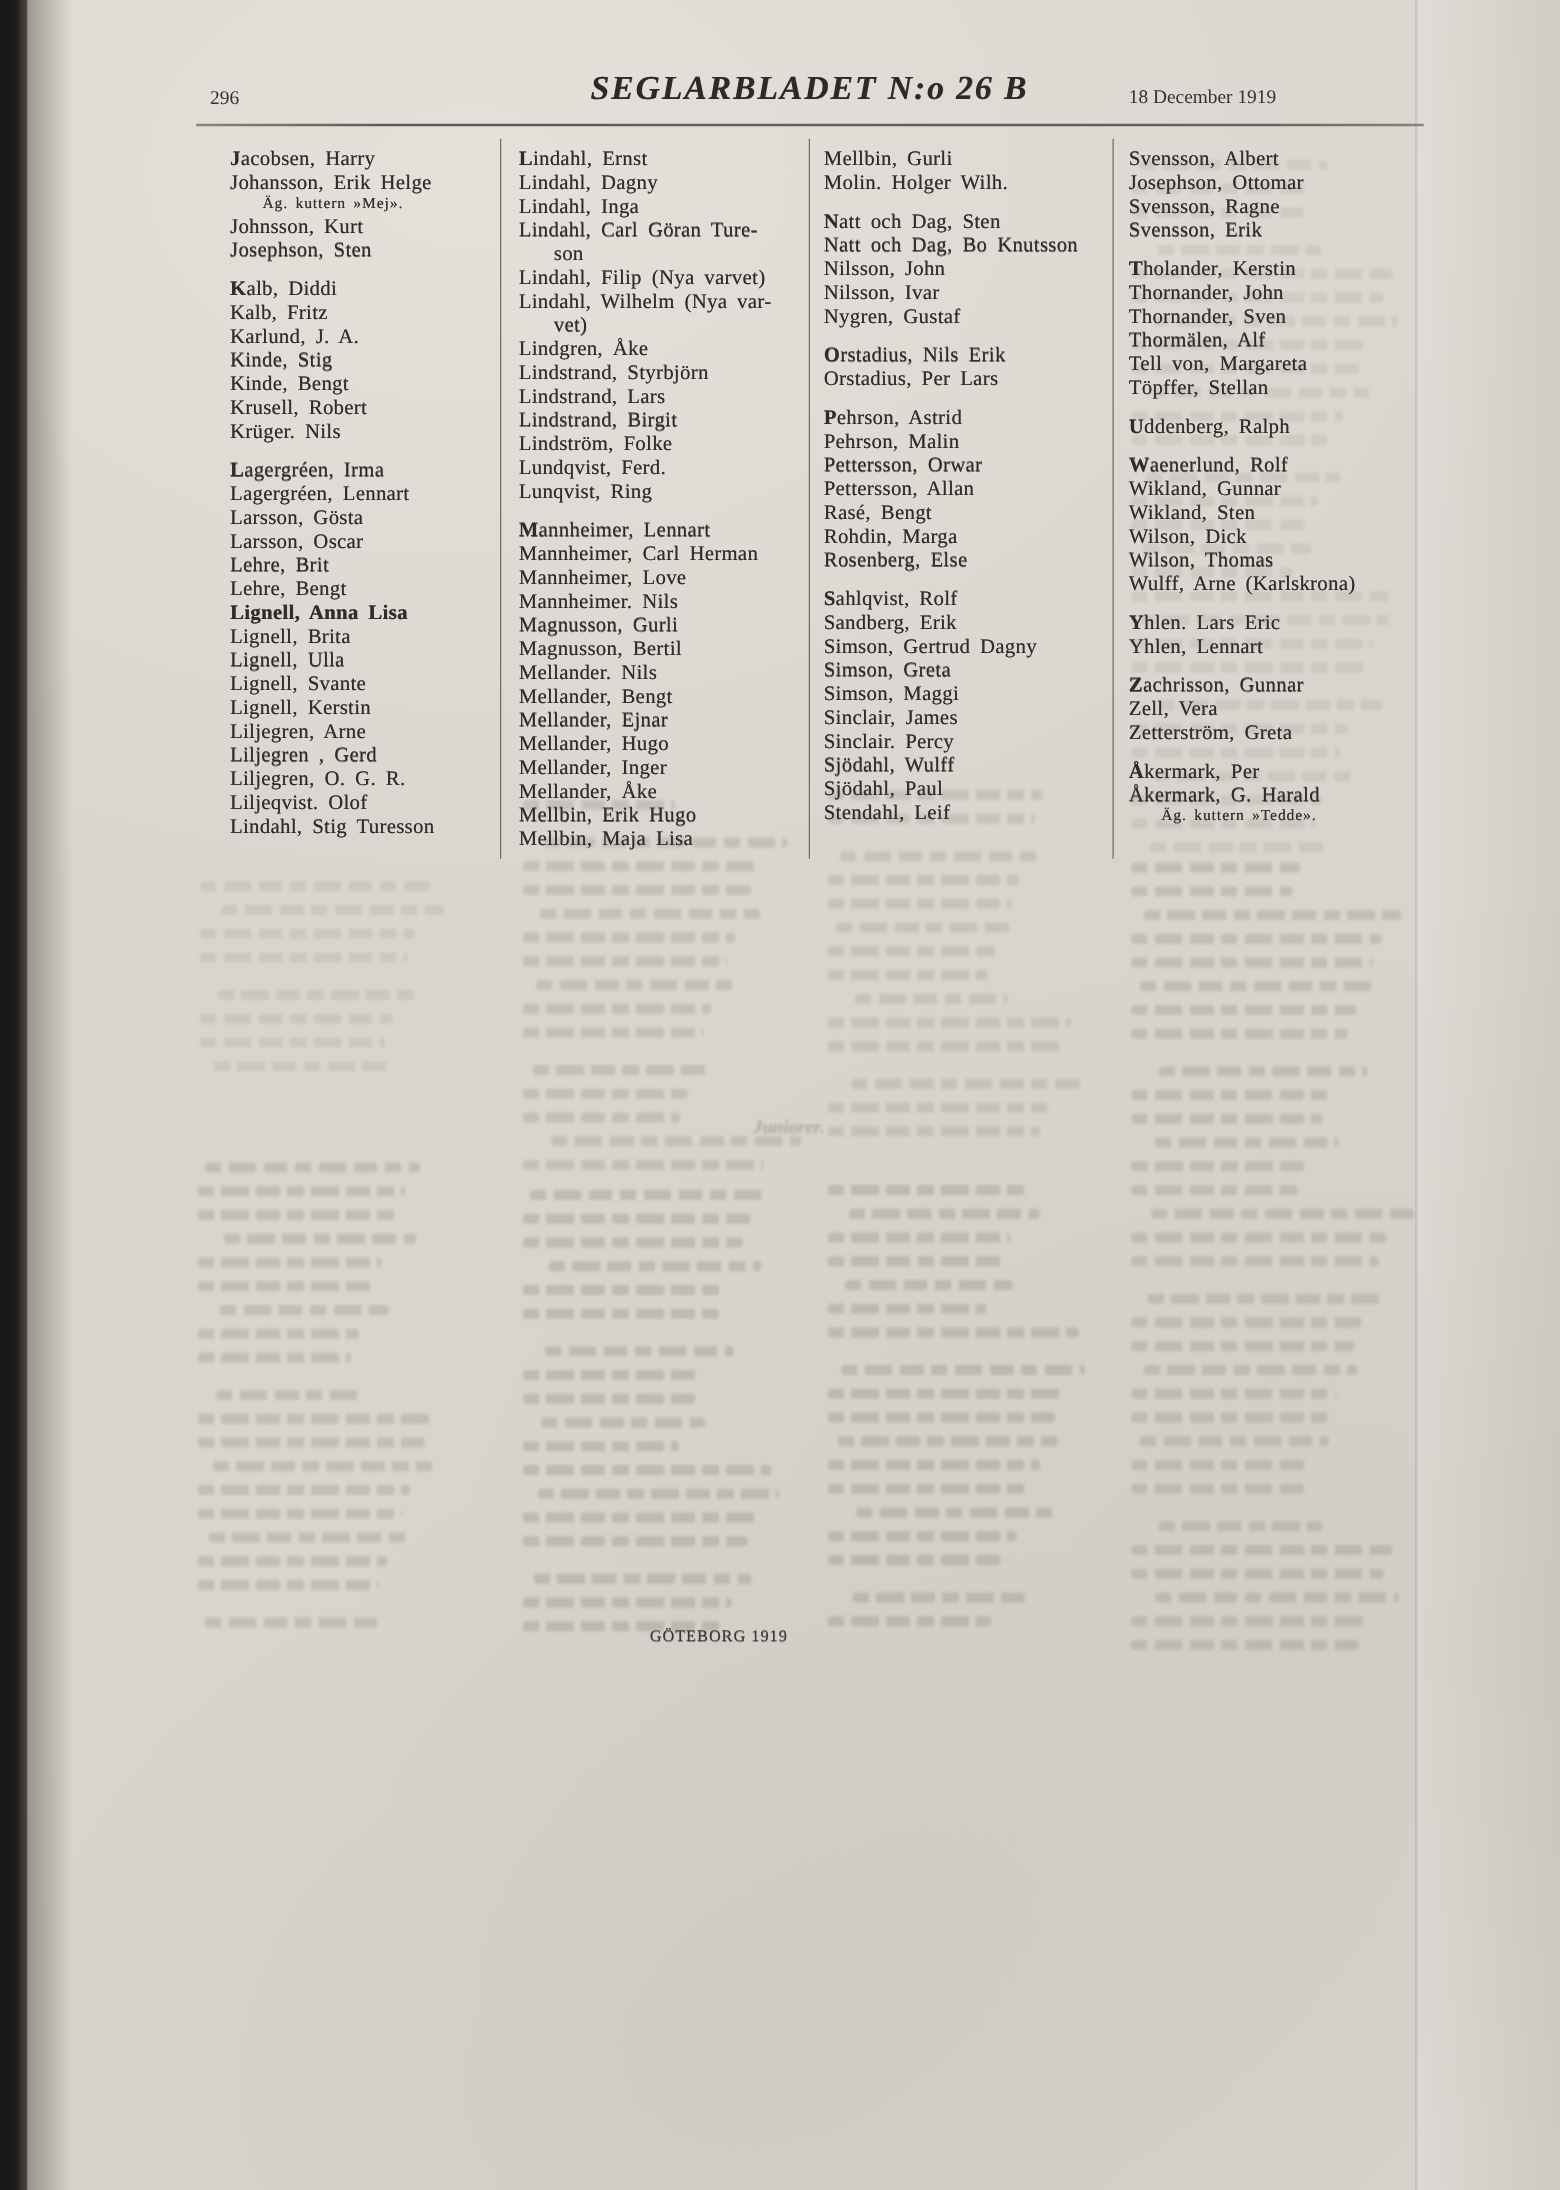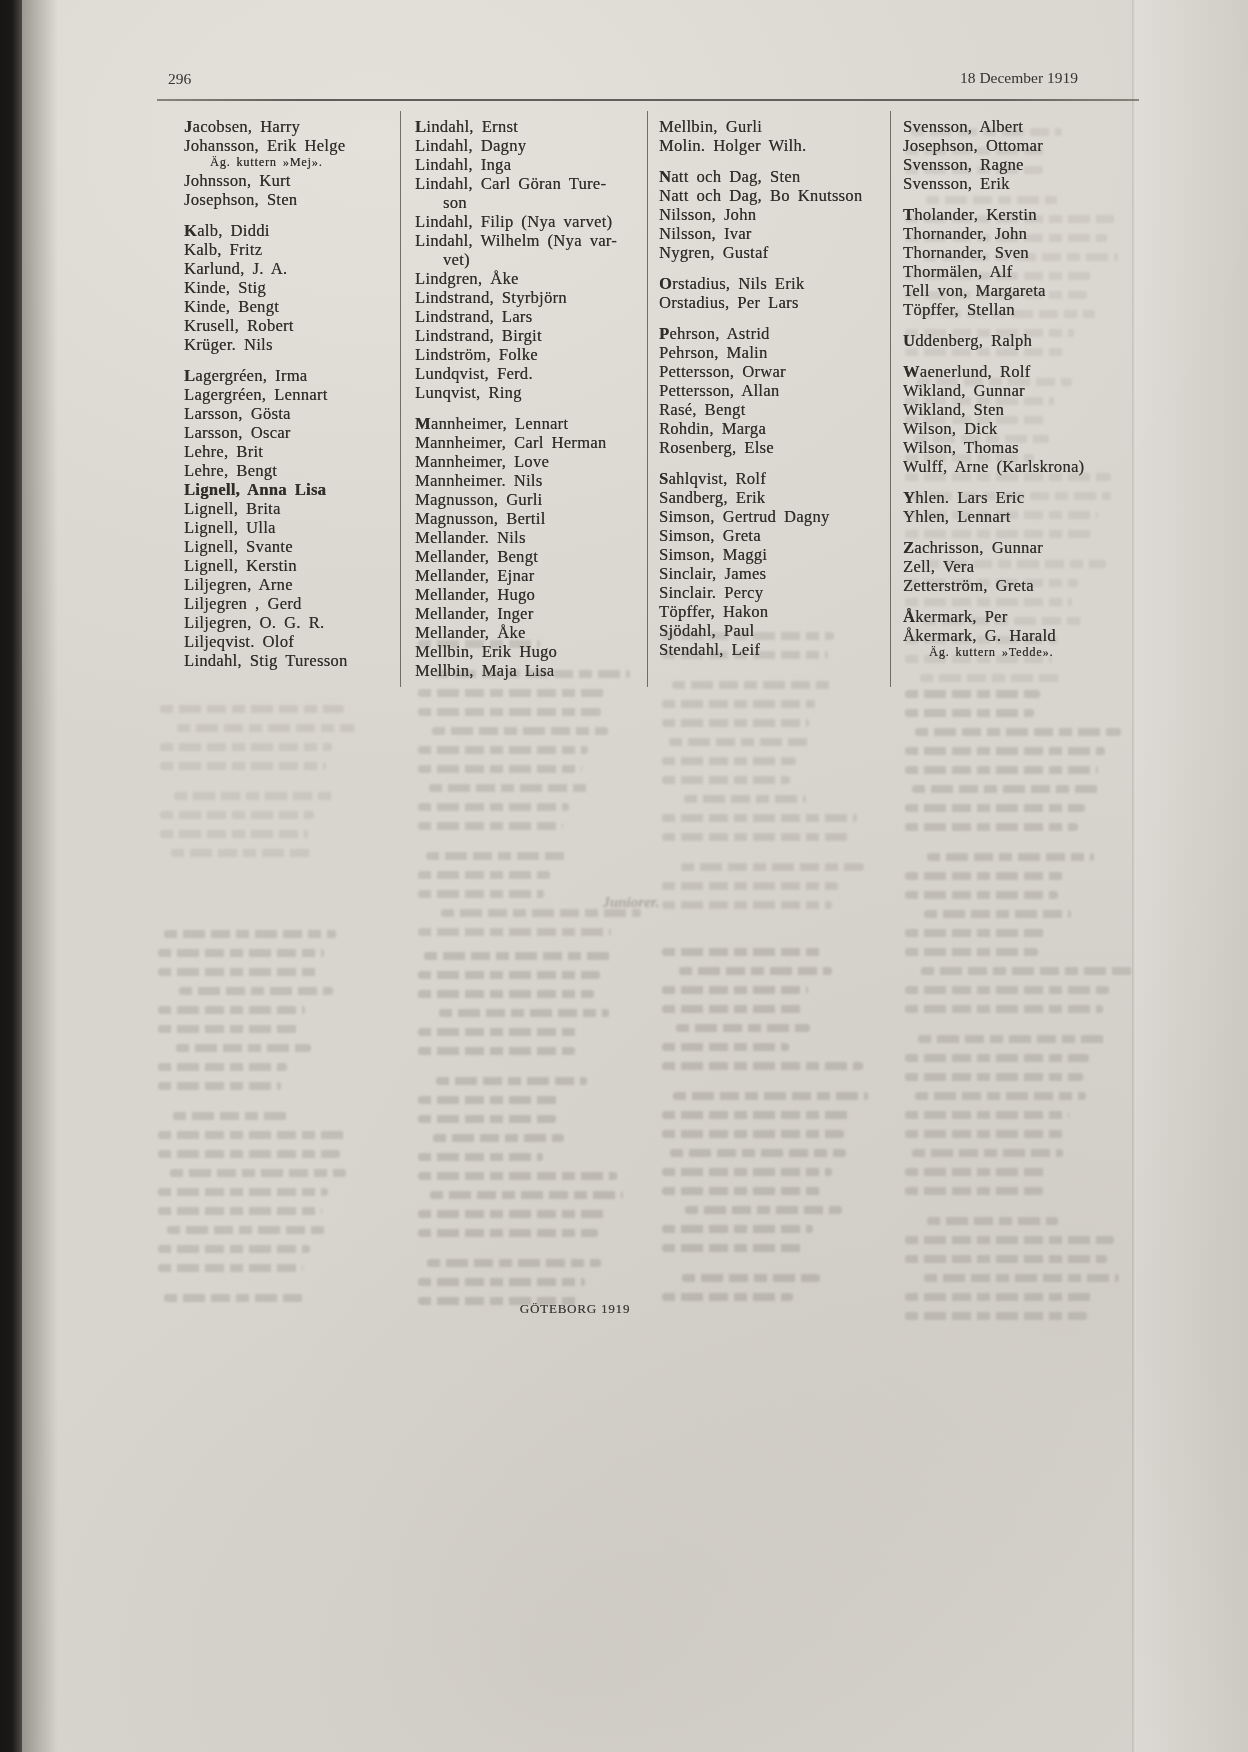--- a/index.html
+++ b/index.html
@@ -17,21 +17,21 @@
     background:linear-gradient(90deg,rgba(88,85,78,.5),rgba(88,85,78,0));}
   .right-crease{position:absolute;left:1132px;top:0;bottom:0;width:4px;
     background:linear-gradient(90deg,rgba(120,116,108,.22),rgba(255,255,255,.3));}
   .right-band{position:absolute;left:1136px;top:0;bottom:0;width:112px;
     background:linear-gradient(90deg,rgba(255,255,255,.14),rgba(0,0,0,.04));}
 
   .pageno{position:absolute;left:168px;top:70px;font-size:15.5px;color:#34322e;}
   .title{position:absolute;left:170px;top:55px;width:955px;margin:0;text-align:center;
     font-size:27px;font-style:italic;font-weight:bold;letter-spacing:1.5px;color:#2c2a26;
     text-shadow:.3px .3px .5px rgba(44,42,38,.6);}
-  .date{position:absolute;left:903px;top:69px;width:232px;text-align:center;
+  .date{position:absolute;left:903px;top:69px;width:232px;text-align:left;
     font-size:15.5px;color:#34322e;}
   .head-rule{position:absolute;left:157px;top:99px;width:982px;height:2px;opacity:.75;
     background:linear-gradient(90deg,#6a675f,#33312c 15%,#3b3934 85%,#6a675f);}
 
   .vrule{position:absolute;top:111px;height:576px;width:1px;background:#565349;opacity:.8;}
   .v1{left:400px;} .v2{left:647px;} .v3{left:890px;}
 
   .col{position:absolute;top:117px;width:238px;z-index:3;}
   .ln{height:19px;line-height:19px;white-space:nowrap;font-size:16.5px;color:#2f2d29;
       letter-spacing:.3px;word-spacing:3.5px;
@@ -231,20 +231,21 @@
         <div class="gline" style="width: 72%; margin-bottom: 22px;"></div>
         <div class="gline" style="width: 69%; margin-left: 6px;"></div>
       </div>
     </div>
   <div class="binding"></div>
   <div class="binding-fade"></div>
   <div class="right-crease"></div>
   <div class="right-band"></div>
 
   <span class="pageno">296</span>
+  <h1 class="title">SEGLARBLADET N:o 26 B</h1>
   <span class="date">18 December 1919</span>
   <div class="head-rule"></div>
 
   <div class="vrule v1"></div>
   <div class="vrule v2"></div>
   <div class="vrule v3"></div>
 
   <div class="col" style="left:184px">
       <div class="ln"><span class="lead-ch">J</span>acobsen, Harry</div>
       <div class="ln">Johansson, Erik Helge</div>
@@ -330,21 +331,21 @@
       <div class="ln">Rohdin, Marga</div>
       <div class="ln">Rosenberg, Else</div>
       <div class="gap"></div>
       <div class="ln"><span class="lead-ch">S</span>ahlqvist, Rolf</div>
       <div class="ln">Sandberg, Erik</div>
       <div class="ln">Simson, Gertrud Dagny</div>
       <div class="ln">Simson, Greta</div>
       <div class="ln">Simson, Maggi</div>
       <div class="ln">Sinclair, James</div>
       <div class="ln">Sinclair. Percy</div>
-      <div class="ln">Töpffer, Hakon</div>
+      <div class="ln">Sjödahl, Wulff</div>
       <div class="ln">Sjödahl, Paul</div>
       <div class="ln">Stendahl, Leif</div>
     </div>
   <div class="col" style="left:903px">
       <div class="ln">Svensson, Albert</div>
       <div class="ln">Josephson, Ottomar</div>
       <div class="ln">Svensson, Ragne</div>
       <div class="ln">Svensson, Erik</div>
       <div class="gap"></div>
       <div class="ln"><span class="lead-ch">T</span>holander, Kerstin</div>

